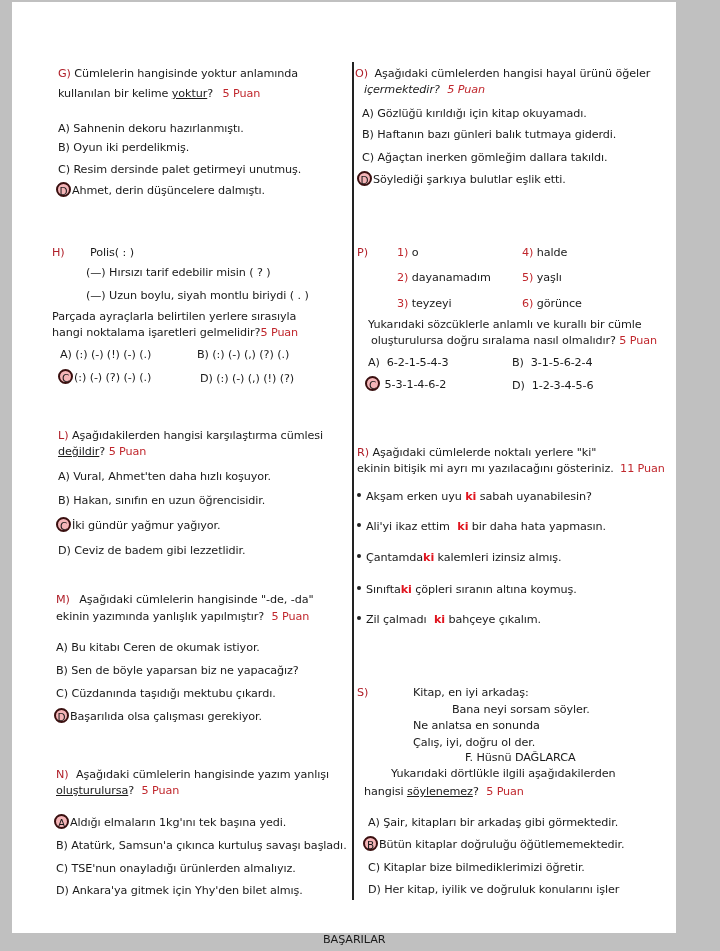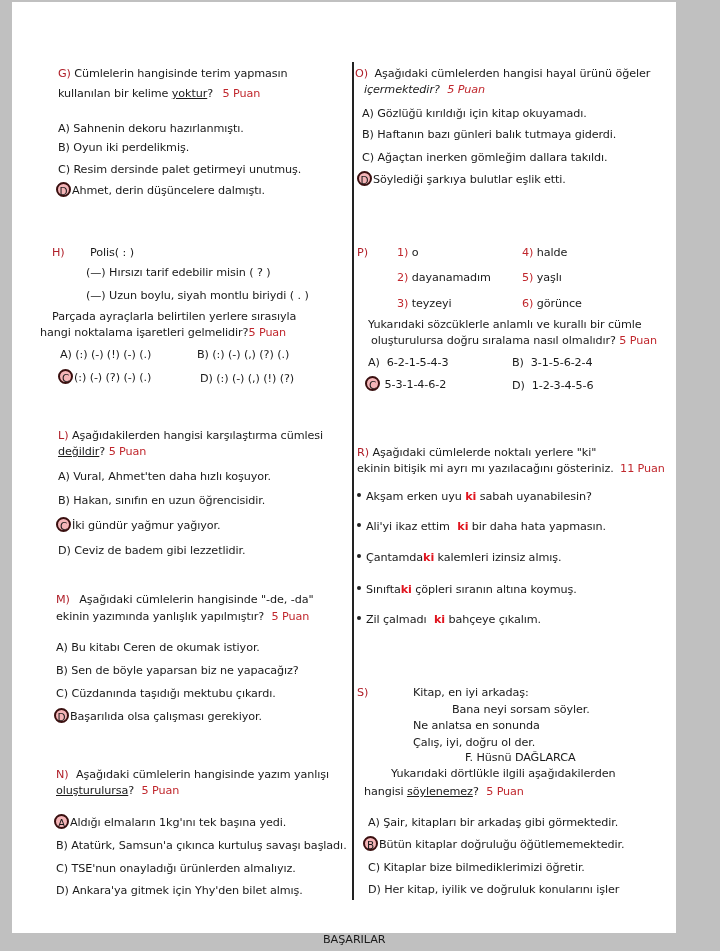--- a/index.html
+++ b/index.html
@@ -24,39 +24,39 @@
   .bullet { display: inline-block; width: 4px; height: 4px; background: #222; border-radius: 50%; margin-right: 5px; vertical-align: middle; position: relative; top: -2px; }
 </style>
 </head>
 <body>
 
 <div id="paper" style="left:12px;width:664px;"></div>
 <div class="divider"></div>
 
 <div class="abs" style="left:58px;top:67px;">
   <span class="qlabel">G)</span>
-  <span>Cümlelerin hangisinde terim yapmasın</span>
+  <span>Cümlelerin hangisinde yoktur anlamında</span>
 </div>
 <div class="abs" style="left:58px;top:87px;">
   <span>kullanılan bir kelime </span><span class="u">yoktur</span><span>?</span>
   <span class="red" style="margin-left:6px;">5 Puan</span>
 </div>
 <div class="abs" style="left:58px;top:122px;"><span>A)</span> <span>Sahnenin dekoru hazırlanmıştı.</span></div>
 <div class="abs" style="left:58px;top:141px;"><span>B)</span> <span>Oyun iki perdelikmiş.</span></div>
 <div class="abs" style="left:58px;top:163px;"><span>C)</span> <span>Resim dersinde palet getirmeyi unutmuş.</span></div>
 <div class="abs" style="left:56px;top:183px;"><span class="circ">D</span><span>Ahmet, derin düşüncelere dalmıştı.</span></div>
 
 <div class="abs" style="left:52px;top:246px;">
   <span class="qlabel">H)</span>
   <span style="margin-left:22px;">Polis( : )</span>
 </div>
 <div class="abs" style="left:86px;top:266px;"><span>(—)</span> <span>Hırsızı tarif edebilir misin ( ? )</span></div>
 <div class="abs" style="left:86px;top:289px;"><span>(—)</span> <span>Uzun boylu, siyah montlu biriydi ( . )</span></div>
 <div class="abs" style="left:52px;top:310px;">Parçada ayraçlarla belirtilen yerlere sırasıyla</div>
-<div class="abs" style="left:40px;top:326px;">
+<div class="abs" style="left:52px;top:326px;">
   <span>hangi noktalama işaretleri gelmelidir?</span><span class="red">5 Puan</span>
 </div>
 <div class="abs" style="left:60px;top:348px;"><span>A)</span> <span>(:) (-) (!) (-) (.)</span></div>
 <div class="abs" style="left:197px;top:348px;"><span>B)</span> <span>(:) (-) (,) (?) (.)</span></div>
 <div class="abs" style="left:58px;top:370px;"><span class="circ">C</span><span>(:) (-) (?) (-) (.)</span></div>
 <div class="abs" style="left:200px;top:372px;"><span>D)</span> <span>(:) (-) (,) (!) (?)</span></div>
 
 <div class="abs" style="left:58px;top:429px;">
   <span class="qlabel">L)</span>
   <span>Aşağıdakilerden hangisi karşılaştırma cümlesi</span>

